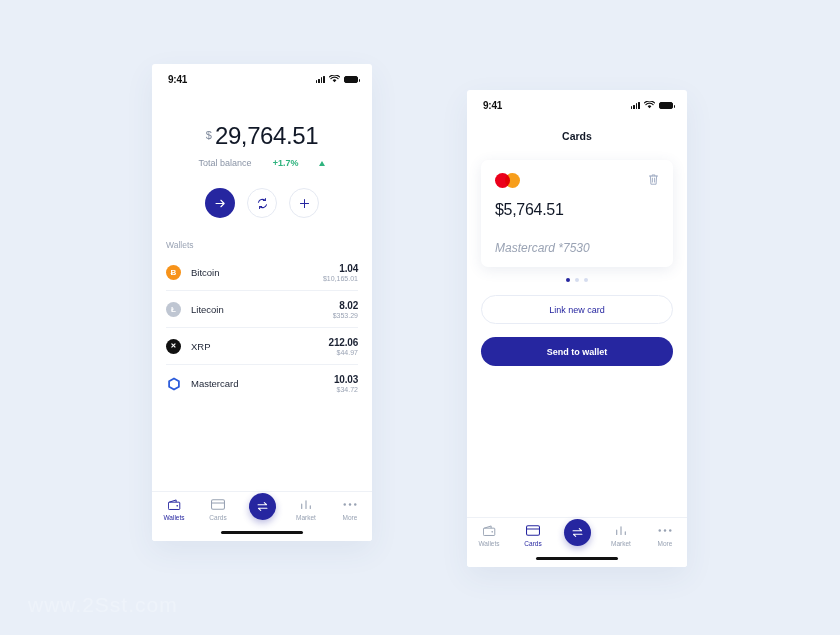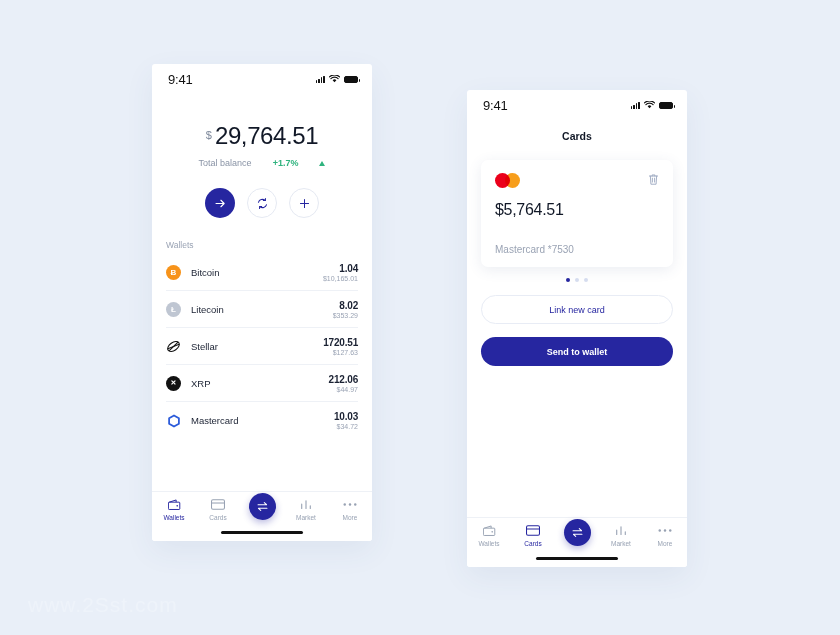--- a/index.html
+++ b/index.html
@@ -44,22 +44,22 @@
 
   
   .statusbar {
     height: 24px;
     display: flex;
     align-items: center;
     justify-content: space-between;
     padding: 6px 14px 0 16px;
   }
   .statusbar .time {
-    font-size: 13px;
-    font-weight: normal;
+    font-size: 10px;
+    font-weight: bold;
     color: #111;
     letter-spacing: -.2px;
   }
   .status-icons { display: flex; align-items: flex-end; gap: 4px; }
   .sig { display: flex; align-items: flex-end; gap: 1px; height: 8px; }
   .sig i { width: 1.6px; background: #111; display: block; border-radius: .5px; }
   .sig i:nth-child(1) { height: 3px; }
   .sig i:nth-child(2) { height: 4.5px; }
   .sig i:nth-child(3) { height: 6px; }
   .sig i:nth-child(4) { height: 7.5px; }
@@ -174,21 +174,21 @@
     position: relative;
   }
   .card-top { display: flex; justify-content: space-between; align-items: flex-start; }
   .mc { position: relative; width: 25px; height: 15px; }
   .mc span { position: absolute; top: 0; width: 15px; height: 15px; border-radius: 50%; }
   .mc .l { left: 0; background: #eb001b; }
   .mc .r { left: 10px; background: #f79e1b; mix-blend-mode: multiply; }
   .card-amount { font-size: 16px; color: #111827; margin-top: 13px; letter-spacing: -.3px; }
   .card-meta {
     position: absolute; left: 14px; bottom: 12px;
-    font-size: 10px; color: #9aa3b4;
+    font-size: 12px; color: #9aa3b4; font-style: italic;
   }
   .dots { display: flex; justify-content: center; gap: 5px; margin-top: 11px; }
   .dots i { width: 4px; height: 4px; border-radius: 50%; background: #d7def0; display: block; }
   .dots i.on { background: #2626a0; }
 
   .btn {
     margin: 13px 14px 0 14px;
     height: 29px; border-radius: 15px;
     display: flex; align-items: center; justify-content: center;
     font-size: 9px;
@@ -270,34 +270,20 @@
     <div class="coin-ico" style="background:#bfc6d2">
       <span style="font-size:8px">Ł</span>
     </div>
     <div class="coin-name">Litecoin</div>
     <div class="coin-vals">
       <div class="coin-amt">8.02</div>
       <div class="coin-fiat">$353.29</div>
     </div>
   </div>
 
-  <div class="wallet-row">
-    <div class="coin-ico" style="background:#fff">
-      <svg width="15" height="15" viewBox="0 0 16 16">
-        <ellipse cx="8" cy="8" rx="7" ry="4.2" transform="rotate(-35 8 8)" fill="none" stroke="#111" stroke-width="1.2"></ellipse>
-        <path d="M2 10.5 L14 5.5" stroke="#111" stroke-width="1.2"></path>
-        <path d="M3.2 12.6 L12.8 3.4" stroke="#111" stroke-width="1.2"></path>
-      </svg>
-    </div>
-    <div class="coin-name">Stellar</div>
-    <div class="coin-vals">
-      <div class="coin-amt">1720.51</div>
-      <div class="coin-fiat">$127.63</div>
-    </div>
-  </div>
 
   <div class="wallet-row">
     <div class="coin-ico" style="background:#111">
       <span style="font-size:7px">✕</span>
     </div>
     <div class="coin-name">XRP</div>
     <div class="coin-vals">
       <div class="coin-amt">212.06</div>
       <div class="coin-fiat">$44.97</div>
     </div>

